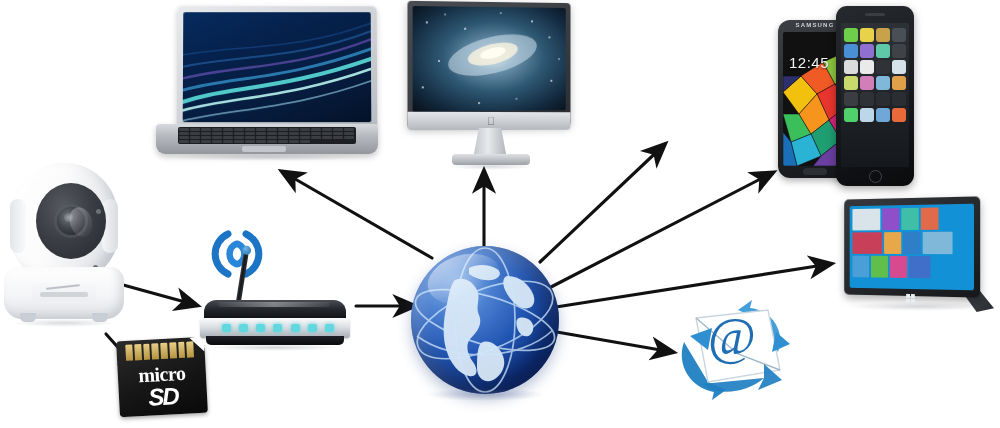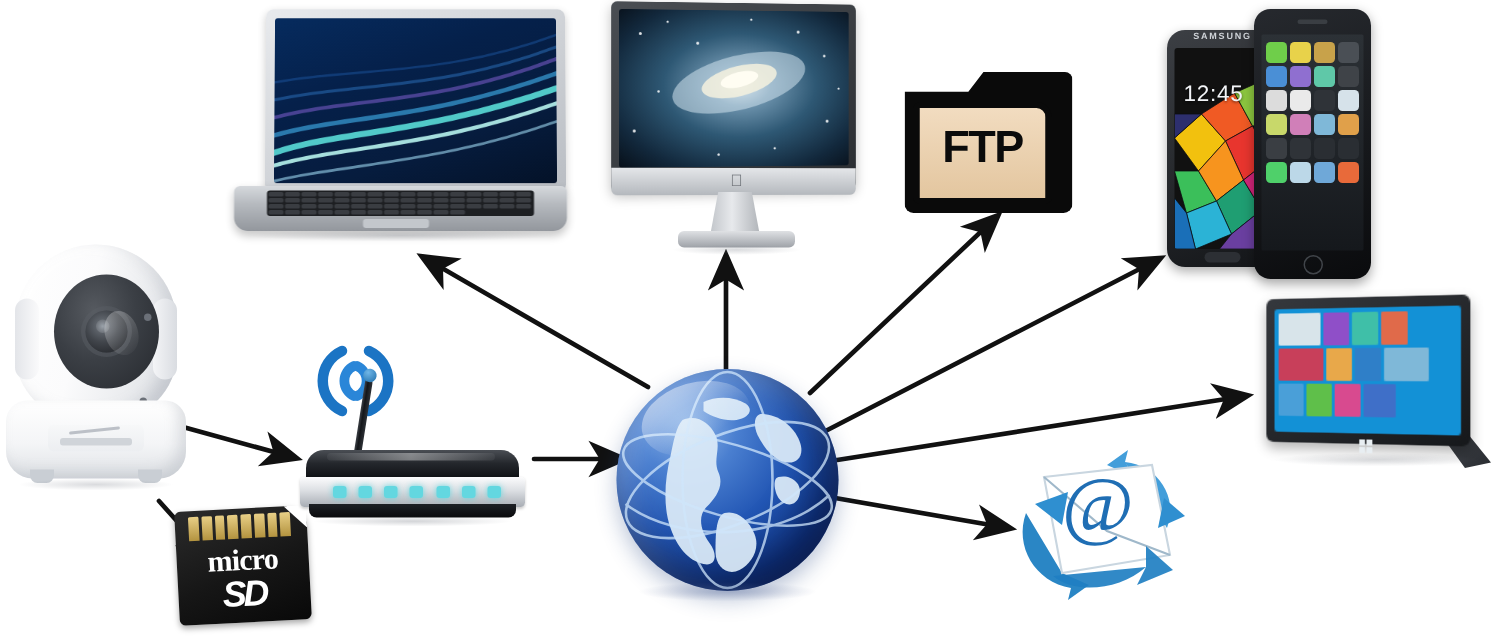--- a/index.html
+++ b/index.html
@@ -415,26 +415,20 @@
       </div>
     </div>
     <div class="im-chin">
       <div class="im-apple"></div>
     </div>
     <div class="im-neck"></div>
     <div class="im-foot"></div>
     <div class="im-shadow"></div>
   </div>
 
-  <div class="node" id="ftp">
-    <div class="ftp-back"></div>
-    <div class="ftp-front">
-      <div class="ftp-label">FTP</div>
-    </div>
-  </div>
 
   <div class="node" id="phones">
     <div class="ph-sam">
       <div class="ph-brand">SAMSUNG</div>
       <div class="ph-sam-scr">
         <svg width="64" height="134" viewBox="0 0 64 134">
           <g stroke="#0b0d10" stroke-width=".5">
             <polygon points="0,60 18,44 34,62 16,82" fill="#f2c10e"></polygon>
             <polygon points="18,44 40,30 52,52 34,62" fill="#f05a24"></polygon>
             <polygon points="34,62 52,52 64,74 46,88" fill="#e8352e"></polygon>

